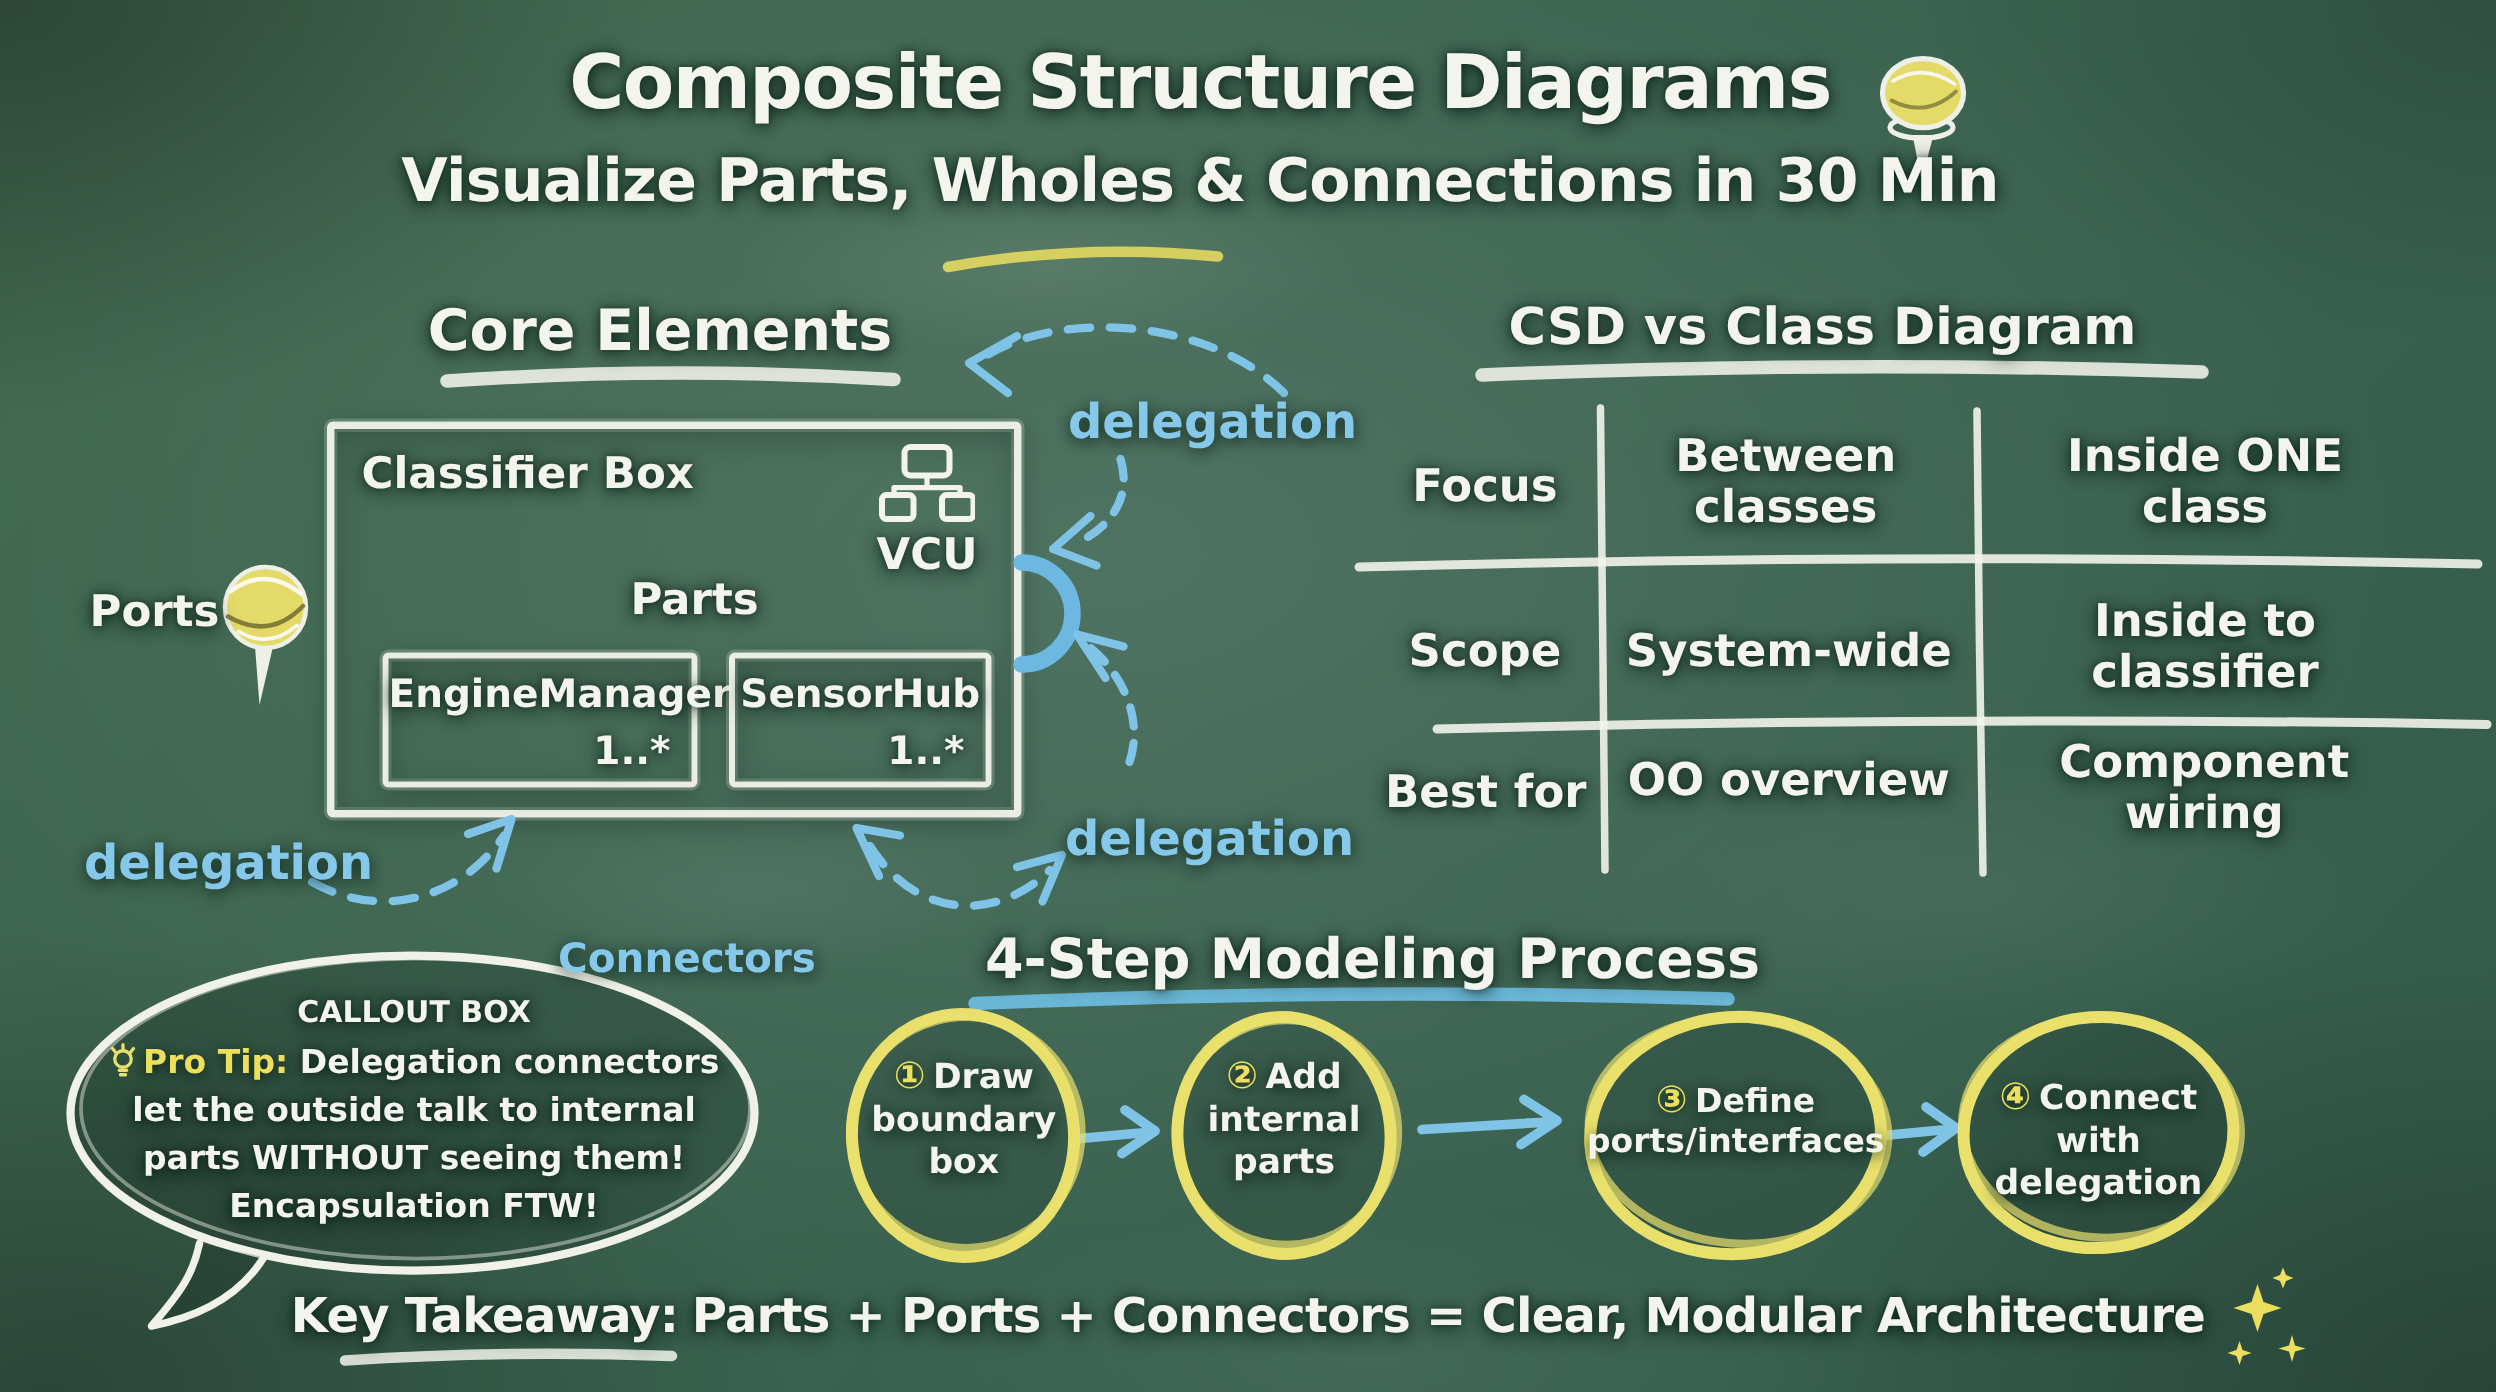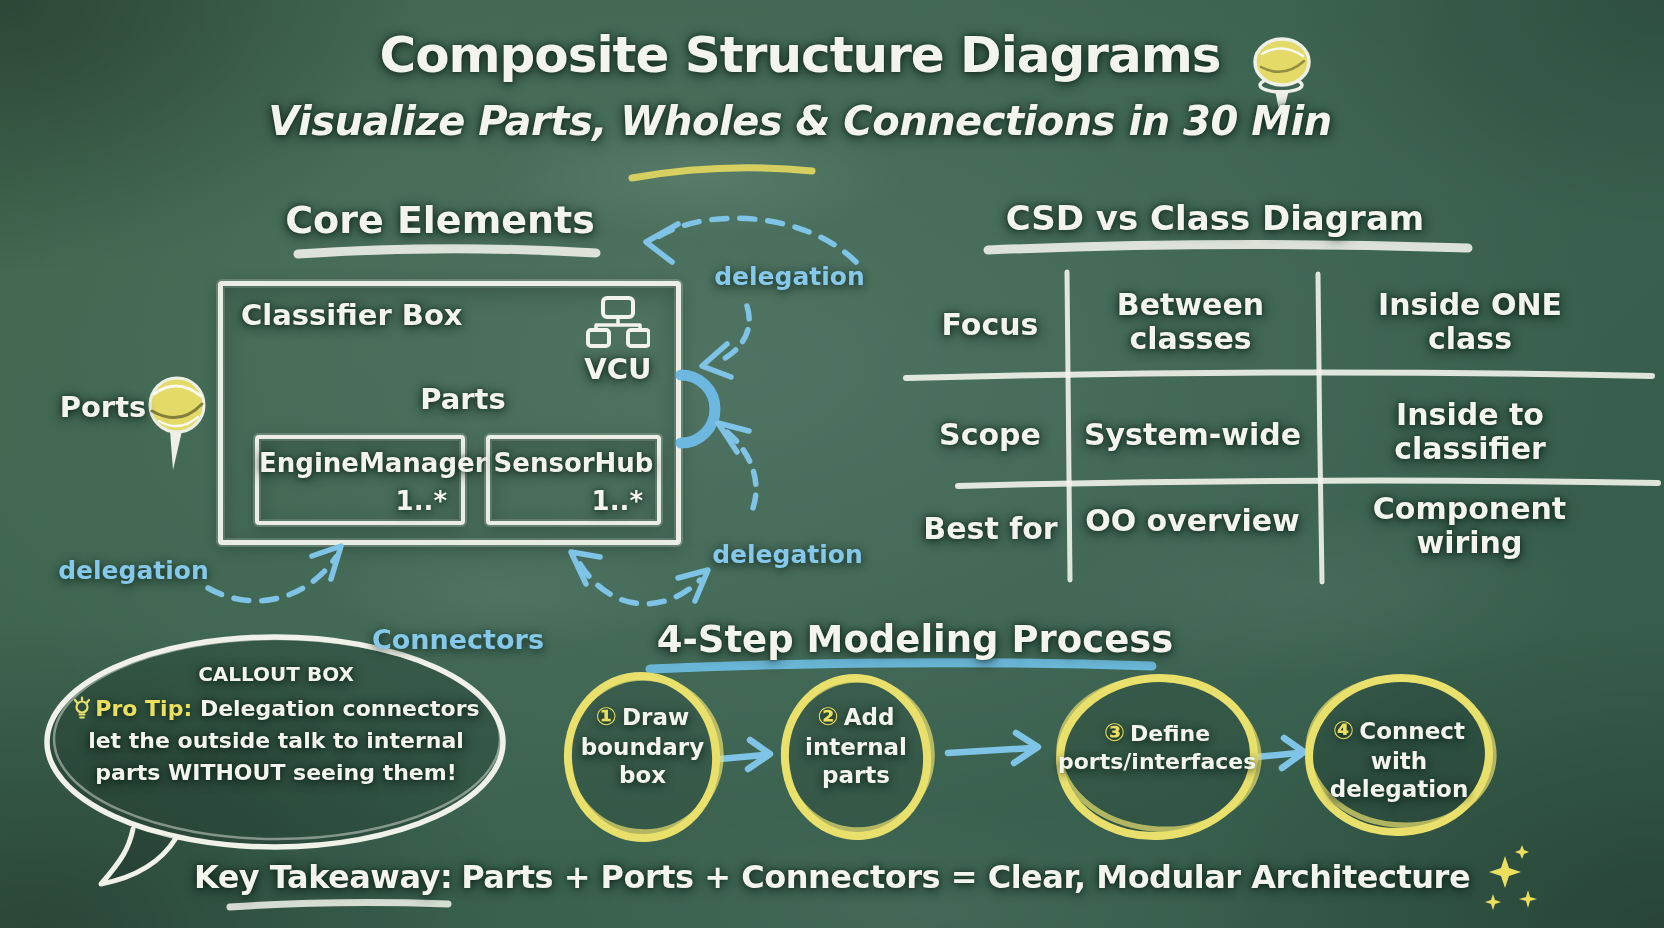--- a/index.html
+++ b/index.html
@@ -22,27 +22,27 @@
   .chalk{color:#f3f4ed;text-shadow:0 2px 12px rgba(4,24,15,0.85),0 0 4px rgba(4,24,15,0.5);}
   .bluechalk{color:#85c8ea;text-shadow:0 2px 10px rgba(4,24,15,0.8);}
   .ctr{text-align:center;}
   .box{
     box-sizing:border-box;border:5px solid rgba(243,244,236,0.95);border-radius:4px;
     box-shadow:0 0 0 2px rgba(243,244,236,0.22), inset 0 0 0 2px rgba(243,244,236,0.16),
                inset 0 6px 22px rgba(0,0,0,0.22), 0 4px 16px rgba(0,0,0,0.22);
   }
   .pbox{border-width:4px;}
   #title-main{left:0;top:26px;width:1600px;font-size:50px;letter-spacing:-1px;}
-  #title-sub{left:0;top:98px;width:1600px;font-size:40px;letter-spacing:-0.5px;font-style:italic;}
+  #title-sub{left:0;top:98px;width:1600px;font-size:40px;letter-spacing:-0.5px;}
   #core-heading{left:250px;top:198px;width:380px;font-size:38px;}
   #csd-heading{left:955px;top:198px;width:520px;font-size:34px;}
   #process-heading{left:655px;top:618px;width:520px;font-size:37px;}
   .lbl29{font-size:29px;}
   .tcell{font-size:30px;line-height:1.12;}
-  .deleg{font-size:25px;}
+  .deleg{font-size:32px;}
   #connectors-label{font-size:27px;}
   .step-text{font-size:23px;line-height:1.22;color:#f3f4ed;text-shadow:0 2px 10px rgba(4,24,15,0.9);}
   .step-num{color:#ecdf5e;font-size:25px;margin-right:5px;text-shadow:0 2px 8px rgba(4,24,15,0.8);}
   #callout-text{left:62px;top:662px;width:428px;}
   .co-title{font-size:20px;margin-bottom:7px;}
   .co-body{font-size:22px;line-height:1.45;}
   .co-tip{color:#ecdf5e;text-shadow:0 2px 8px rgba(4,24,15,0.8);}
   #takeaway{left:0;top:858px;width:1664px;font-size:32px;letter-spacing:-0.5px;}
   .tk-prefix{margin-right:9px;}
   svg{display:block;}
@@ -208,19 +208,20 @@
     <div class="co-title chalk">CALLOUT BOX</div>
     <div class="co-body chalk">
       <svg width="20" height="24" viewBox="0 0 20 24" style="display:inline-block;vertical-align:-4px;margin-right:3px;">
         <g fill="none" stroke="#e9e06c" stroke-width="2.2" stroke-linecap="round">
           <circle cx="10" cy="11" r="5.5"></circle>
           <path d="M7.5,18.5 h5 M8.3,21.5 h3.4"></path>
           <path d="M10,1.5 V4 M3,4 L5,6.5 M17,4 L15,6.5"></path>
         </g>
       </svg><span class="co-tip">Pro Tip:</span> <span>Delegation connectors let the outside talk to internal parts WITHOUT seeing them!</span>
     </div>
+    <div class="co-body chalk">Encapsulation FTW!</div>
   </div>
 
   <div id="takeaway" class="abs chalk ctr">
     <span class="tk-prefix">Key Takeaway:</span><span>Parts + Ports + Connectors = Clear, Modular Architecture</span>
   </div>
 
 </div>
 
 </body></html>

